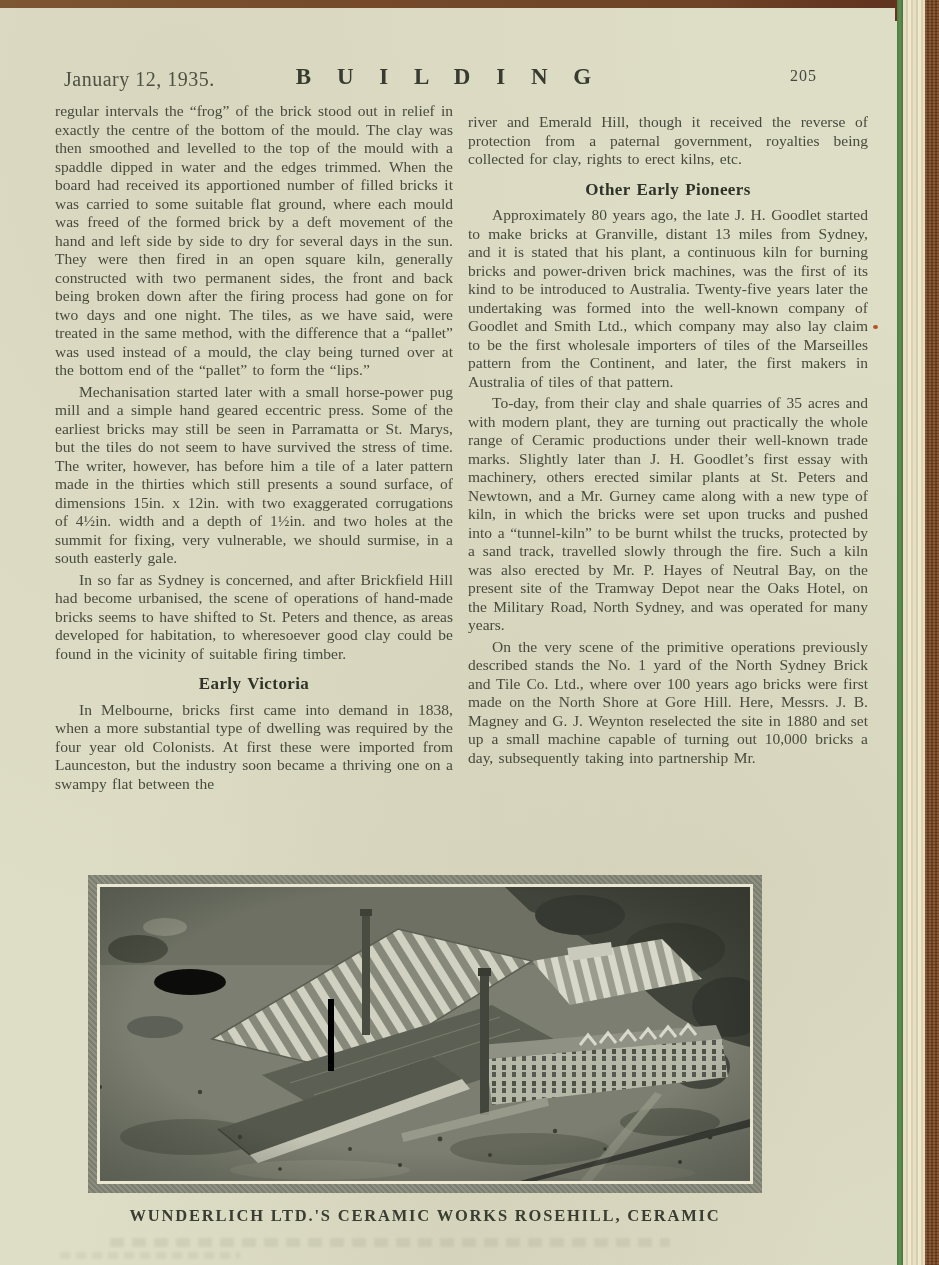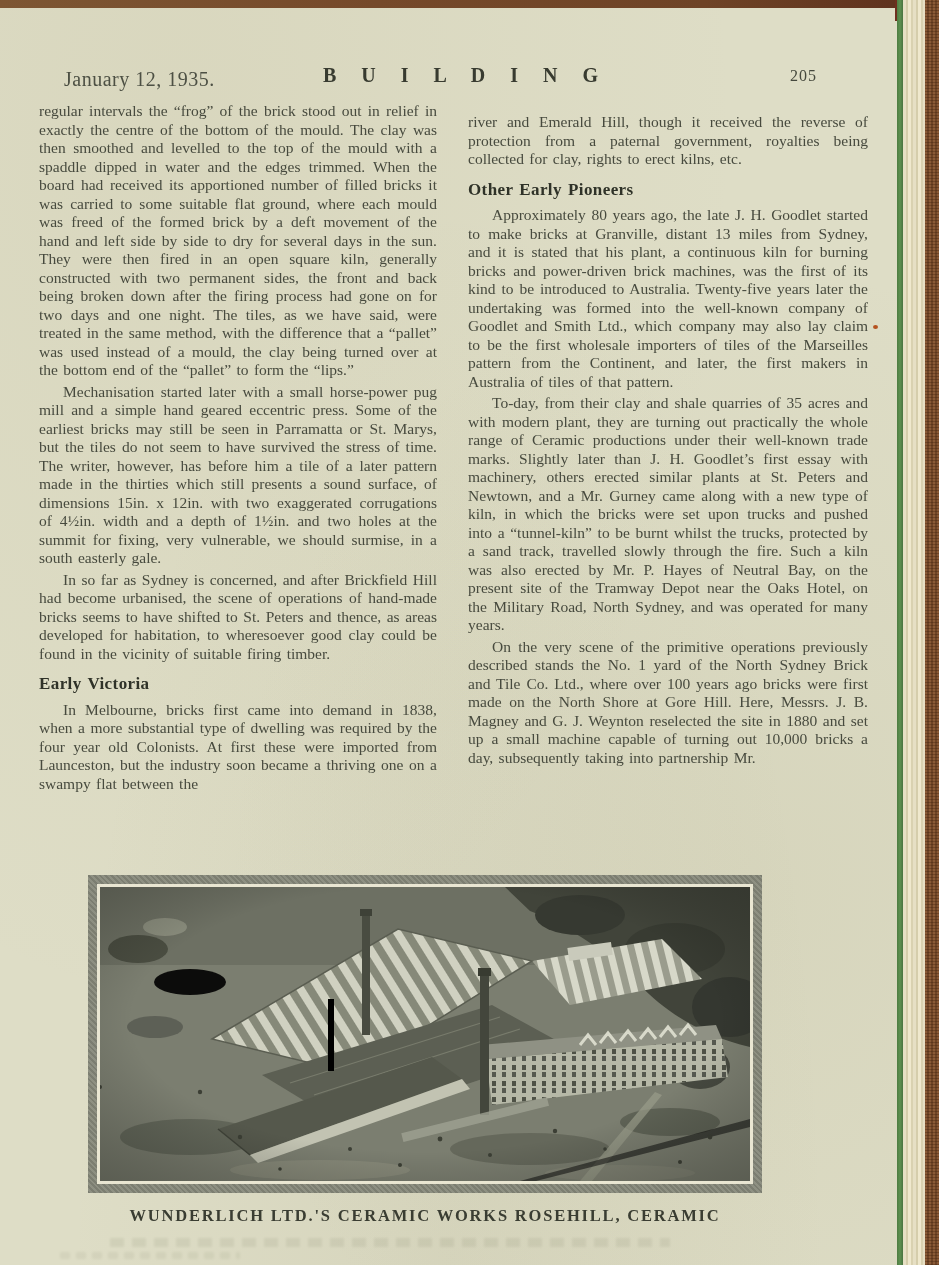--- a/index.html
+++ b/index.html
@@ -24,32 +24,32 @@
   .green-line{position:absolute;left:897px;top:0;width:6px;height:1265px;
     background:linear-gradient(90deg,#4e7c41,#5d9050 50%,#4a7340);}
   .page-edges{position:absolute;left:903px;top:0;width:22px;height:1265px;
     background:repeating-linear-gradient(90deg,#e6dfc4 0 3px,#d5cdab 3px 5px,#efe8cd 5px 8px,#d9d1b0 8px 10px);}
   .cover-cloth{position:absolute;left:925px;top:0;width:14px;height:1265px;
     background:
       repeating-linear-gradient(0deg,rgba(60,30,10,0.35) 0 1px,transparent 1px 3px),
       repeating-linear-gradient(90deg,#8a5a36 0 2px,#6e4426 2px 4px);}
   
   .header-date{position:absolute;left:64px;top:68px;font-size:20px;color:#4d5044;letter-spacing:0.5px;}
-  .header-title{position:absolute;left:59px;top:64px;width:813px;text-align:center;
-    font-size:20px;font-weight:bold;letter-spacing:10px;color:#383b30;}
+  .header-title{position:absolute;left:42px;top:64px;width:813px;text-align:center;
+    font-size:23px;font-weight:bold;letter-spacing:10px;color:#383b30;}
   .header-page{position:absolute;left:790px;top:67px;font-size:16px;color:#45483d;letter-spacing:1px;}
   
   .col{position:absolute;top:102px;font-size:15.5px;line-height:18.5px;color:#474a3e;
     text-align:justify;word-spacing:1.5px;}
-  .col-left{left:39px;width:398px;}
+  .col-left{left:55px;width:398px;}
   .col-right{left:468px;width:400px;margin-top:11px;}
   .col p{margin:0 0 3px 0;text-indent:24px;}
   .col p.cont{text-indent:0;}
   .col h3{margin:12px 0 7px 0;font-size:17px;font-weight:bold;color:#2f3228;
-    letter-spacing:0.4px;text-align:left;text-indent:0;}
+    letter-spacing:0.4px;text-align:center;text-indent:0;}
   
   .photo-frame{position:absolute;left:88px;top:875px;width:674px;height:318px;
     background:
       repeating-linear-gradient(45deg,rgba(70,72,62,0.25) 0 2px,transparent 2px 4px),
       #8e9082;
     box-sizing:border-box;padding:9px;}
   .photo-inner{width:100%;height:100%;box-sizing:border-box;border:3px solid #e9e6d2;
     background:#7b7e70;}
   .photo-inner svg{display:block;width:100%;height:100%;}
   

